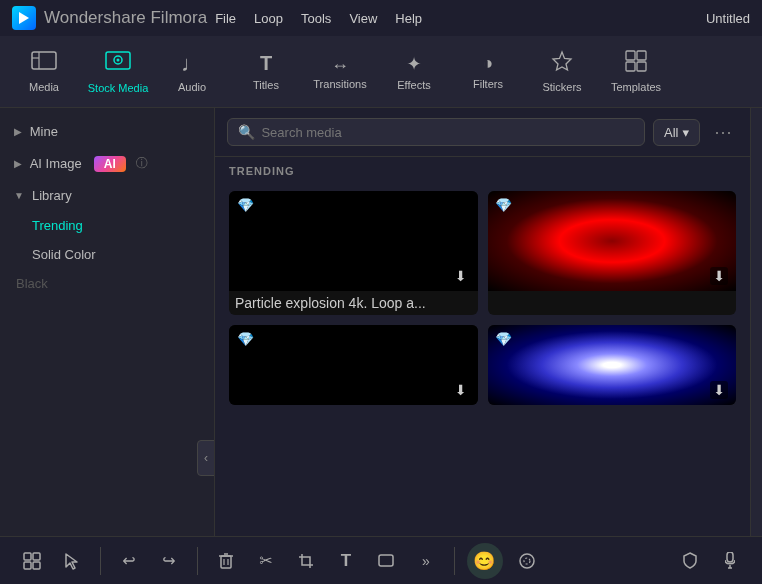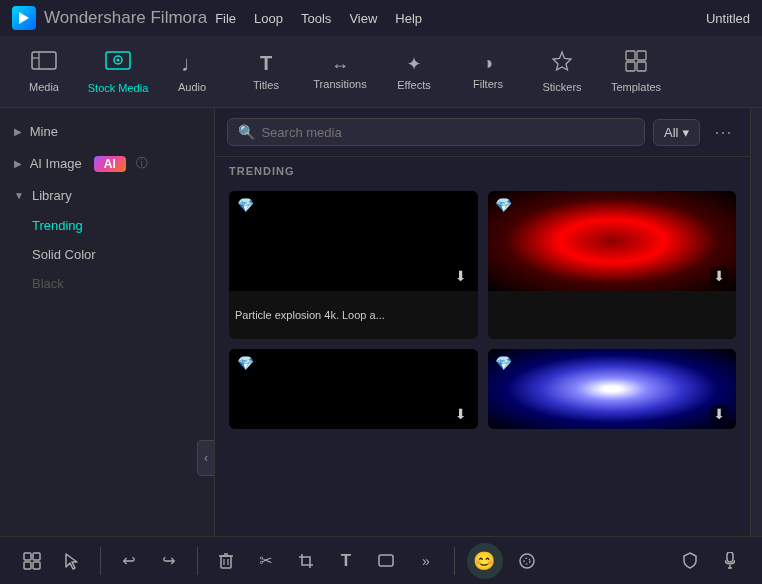--- a/index.html
+++ b/index.html
@@ -166,21 +166,21 @@
     .media-badge {
       position: absolute; top: 6px; left: 8px;
       font-size: 14px;
     }
     .download-icon {
       position: absolute; bottom: 6px; right: 8px;
       color: #ccc; font-size: 14px; background: rgba(0,0,0,0.5);
       border-radius: 3px; padding: 1px 3px;
     }
     .media-label {
-      font-size: 11px; color: #ccc; padding: 18px 6px;
+      font-size: 14px; color: #ccc; padding: 4px 6px;
       white-space: nowrap; overflow: hidden; text-overflow: ellipsis;
     }
 
     
     .thumb-dark { background: #000; }
     .thumb-red-particles {
       background: radial-gradient(ellipse at center, #8b0000 0%, #ff0000 30%, #440000 60%, #000 100%);
     }
     .thumb-space-warp {
       background: radial-gradient(ellipse at center, #ffffff 5%, #8888ff 20%, #3333cc 40%, #000066 60%, #000033 80%, #000 100%);
@@ -315,21 +315,21 @@
       <span class="chevron">▼</span>
       <span>Library</span>
     </div>
 
     <div class="sidebar-subitem active">
       <span>Trending</span>
     </div>
     <div class="sidebar-subitem">
       <span>Solid Color</span>
     </div>
-    <div class="sidebar-subitem" style="color:#555;">
+    <div class="sidebar-subitem" style="color:#555;padding-left:16px;">
       <span>Black</span>
     </div>
 
     <div class="collapse-btn">
       <span>‹</span>
     </div>
   </div>
 
   <div class="content">
 

